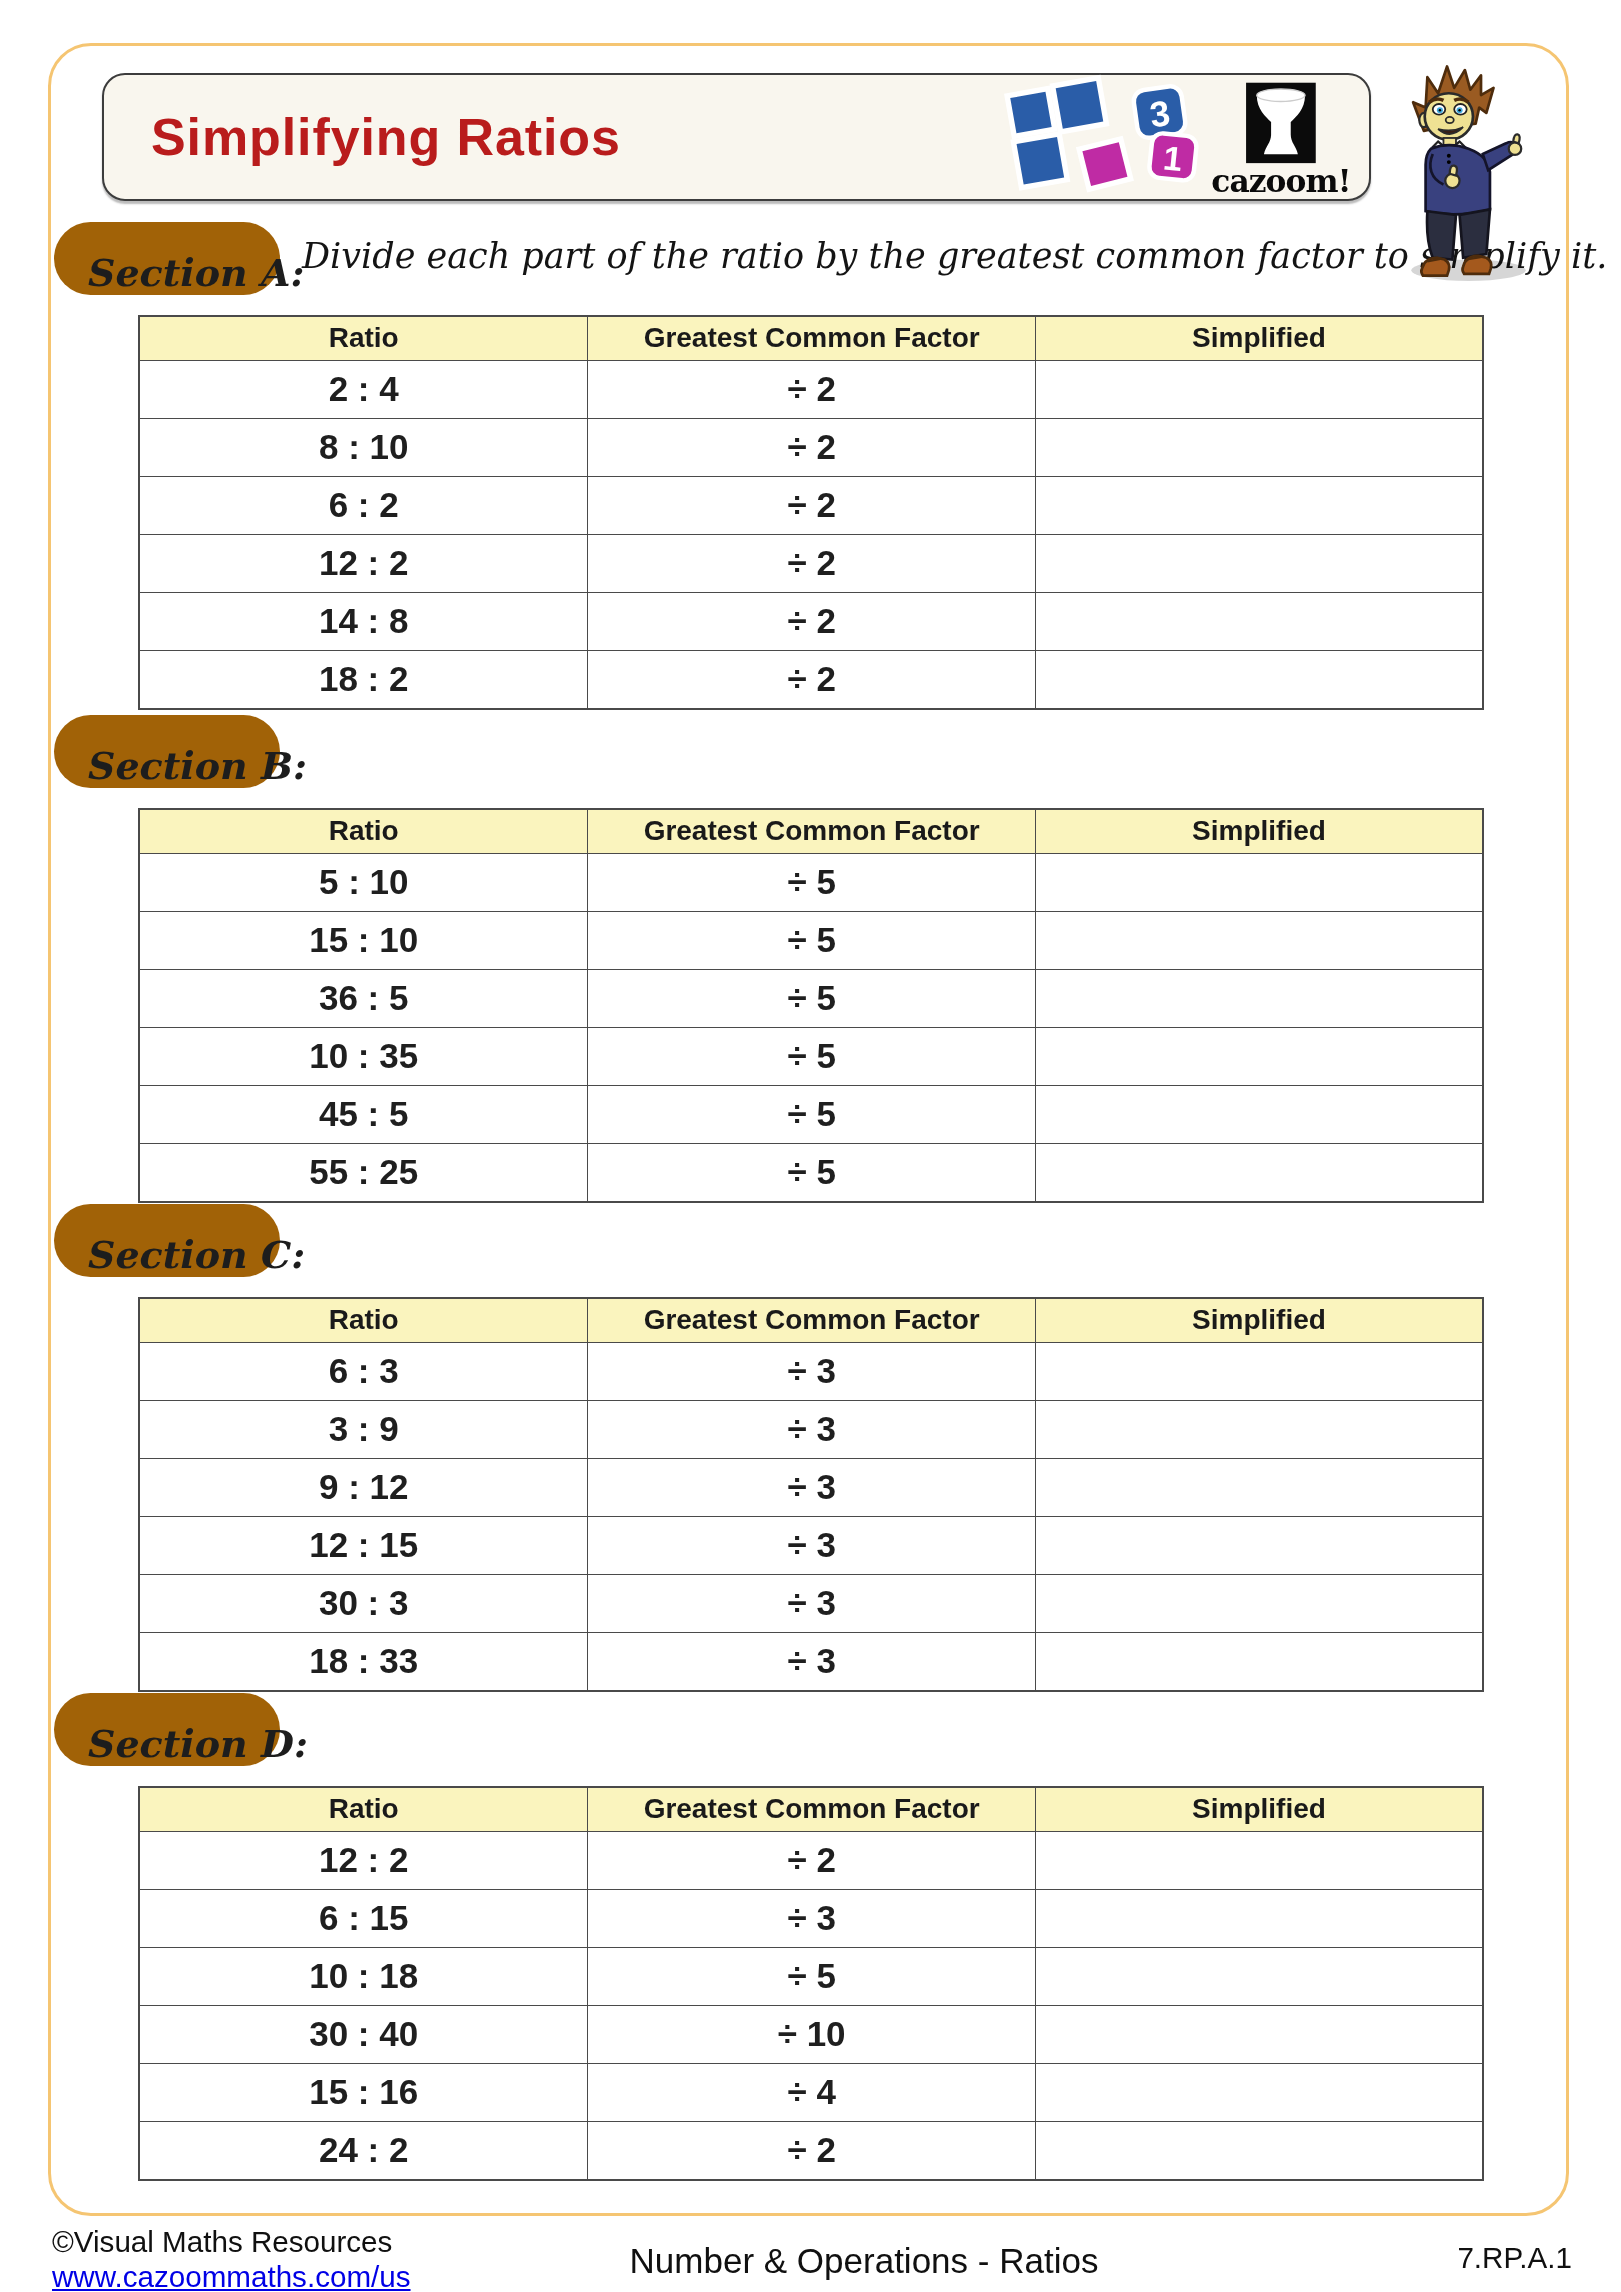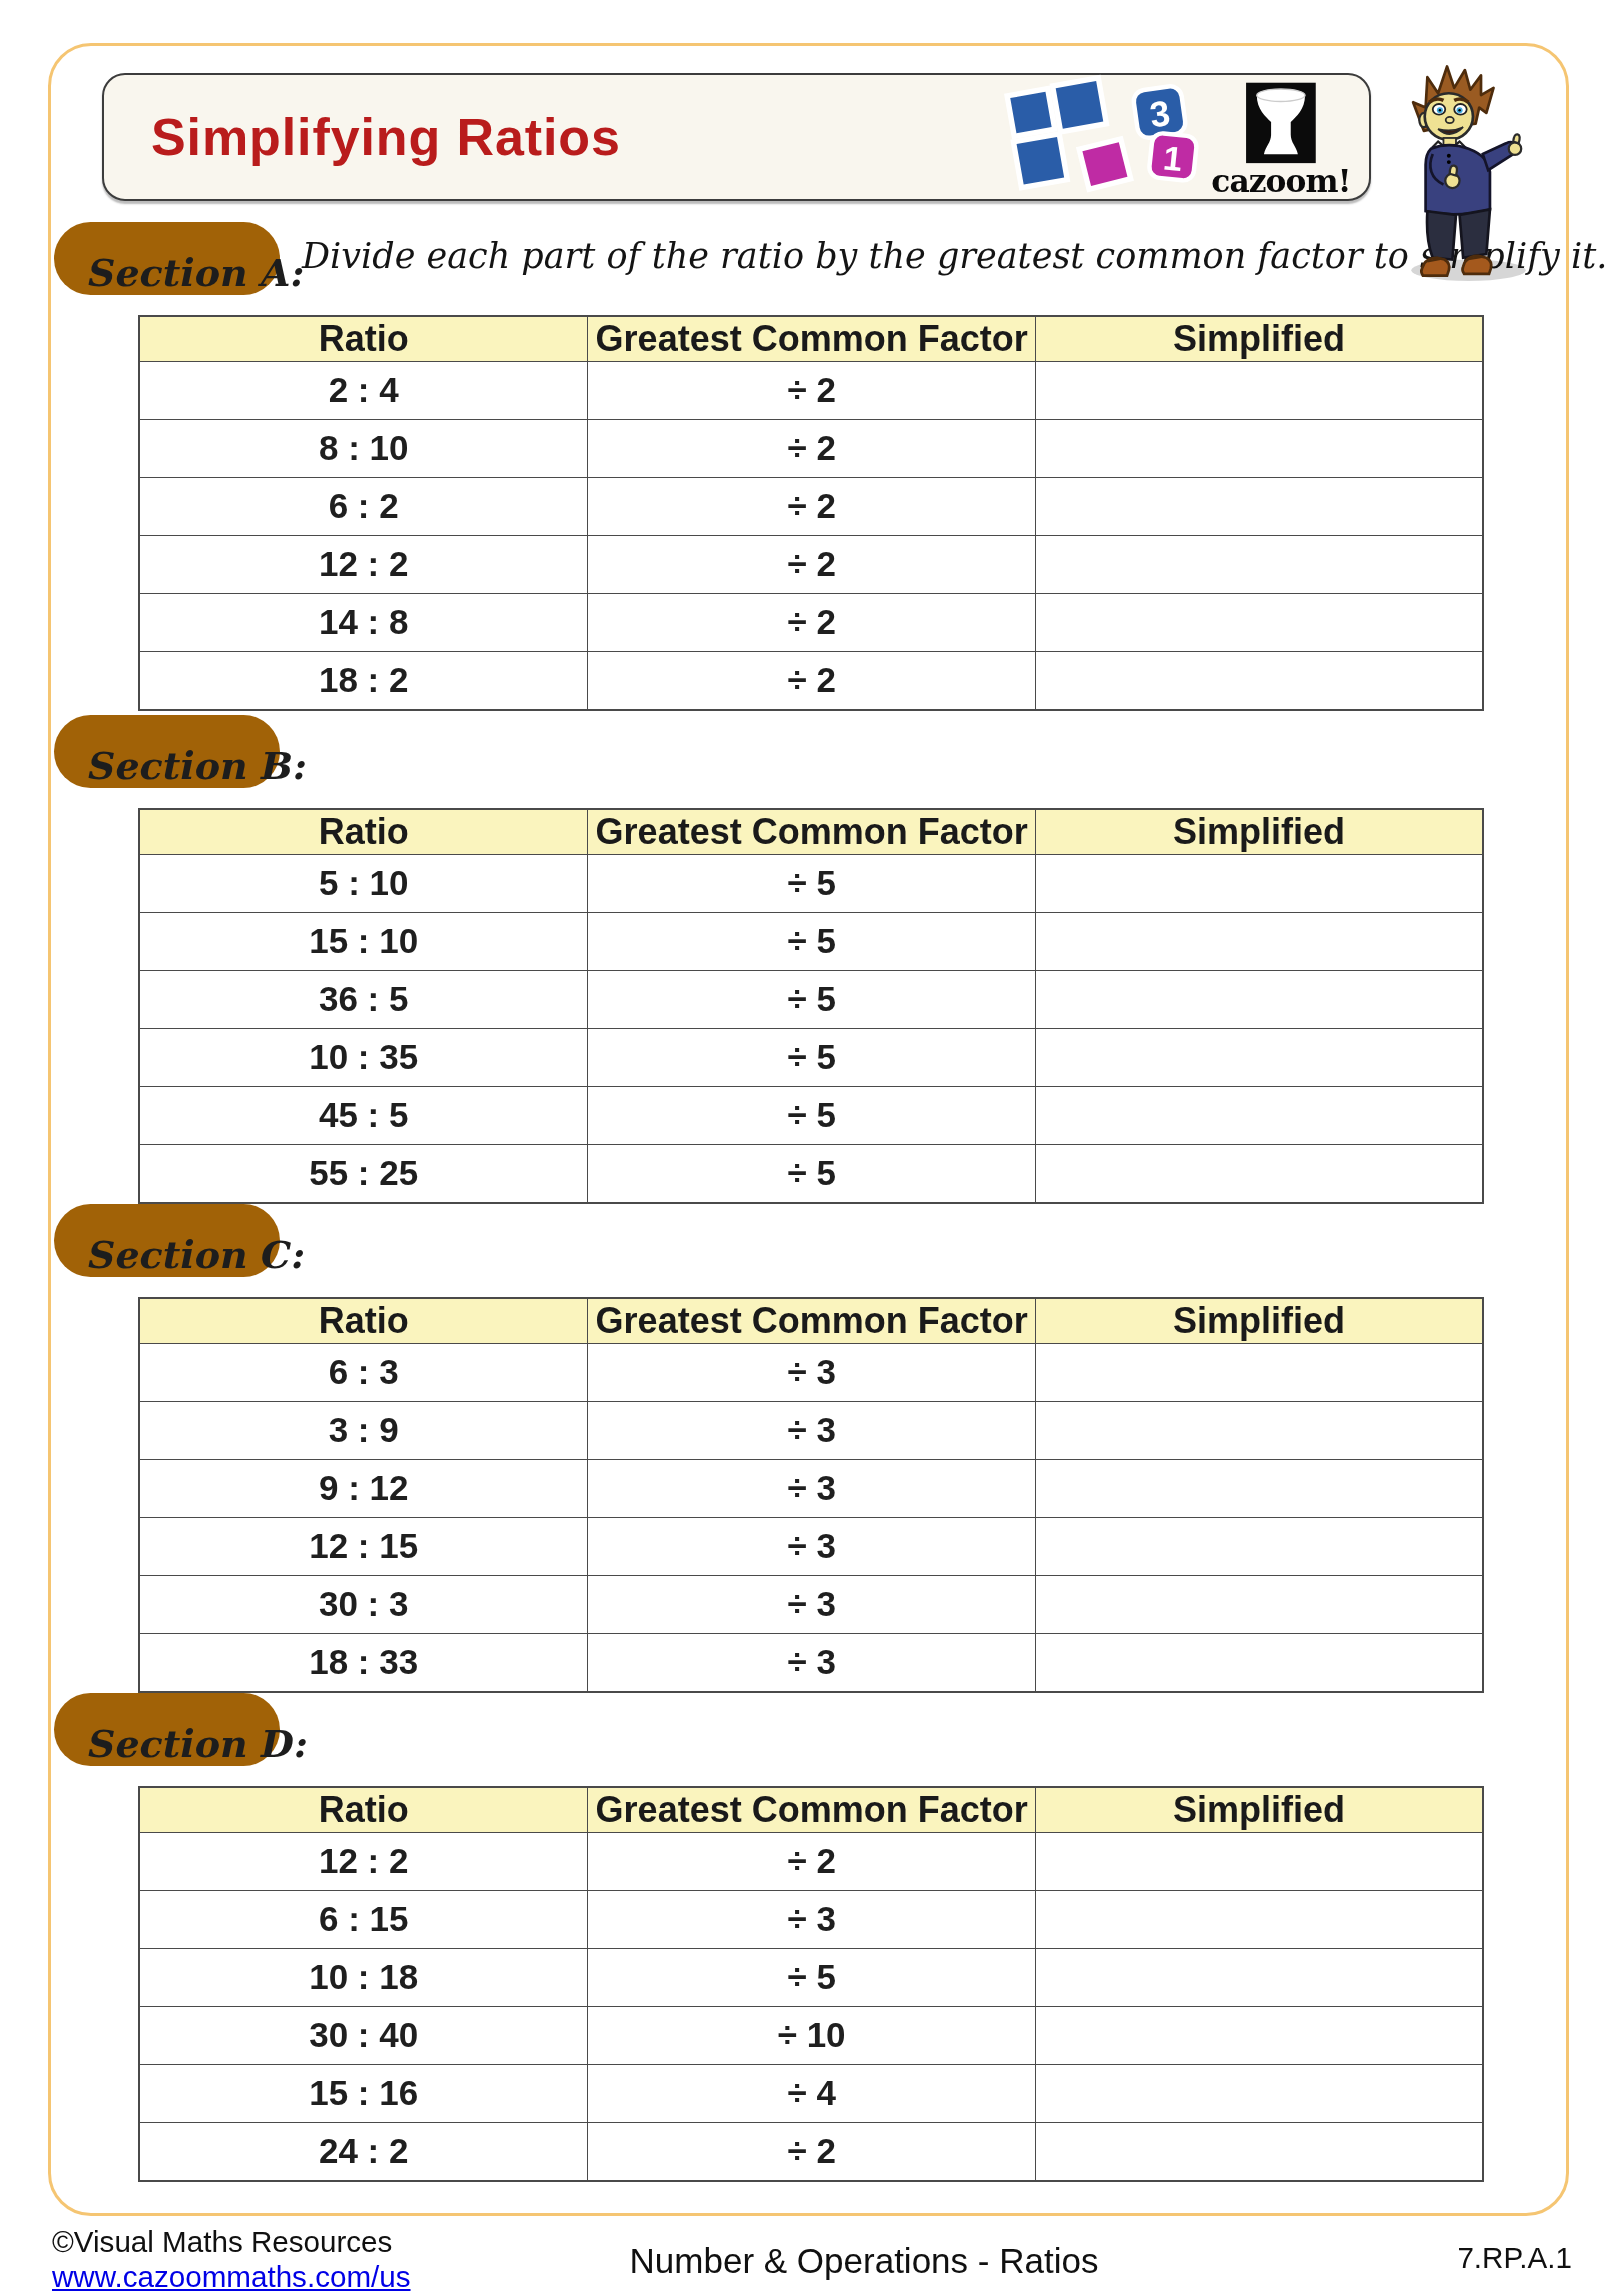--- a/index.html
+++ b/index.html
@@ -23,21 +23,21 @@
         border-radius:39px;display:flex;align-items:flex-end;}
   .pill span{margin-left:34px;font-family:"DejaVu Serif",serif;font-style:italic;
              font-weight:bold;font-size:38px;color:#1d1d1d;white-space:nowrap;}
   .instruction{position:absolute;left:302px;top:14.3px;margin:0;
                font-family:"DejaVu Serif",serif;font-style:italic;
                font-size:35px;color:#141414;white-space:nowrap;}
 
   table.ratios{margin:19.7px 0 0 138px;width:1346px;border-collapse:collapse;
                table-layout:fixed;background:#ffffff;border:2.7px solid #4A4A4A;}
   table.ratios th{height:41px;background:#FAF4BE;border:1.8px solid #4A4A4A;
-                  font-size:36px;font-weight:bold;color:#1a1a1a;text-align:center;}
+                  font-size:28px;font-weight:bold;color:#1a1a1a;text-align:center;}
   table.ratios td{height:55px;border:1.8px solid #4A4A4A;font-size:35px;
                   font-weight:bold;color:#1f1f1f;text-align:center;}
 
   .foot-copy{position:absolute;left:52px;top:2225px;font-size:29.6px;color:#101010;}
   .foot-url{position:absolute;left:52px;top:2260px;font-size:29.6px;color:#0000E6;
             text-decoration:underline;cursor:pointer;}
   .foot-center{position:absolute;left:107px;top:2241px;width:1514px;
                text-align:center;font-size:35px;color:#101010;}
   .foot-std{position:absolute;right:50px;top:2241px;font-size:29.6px;color:#101010;}
 </style>

